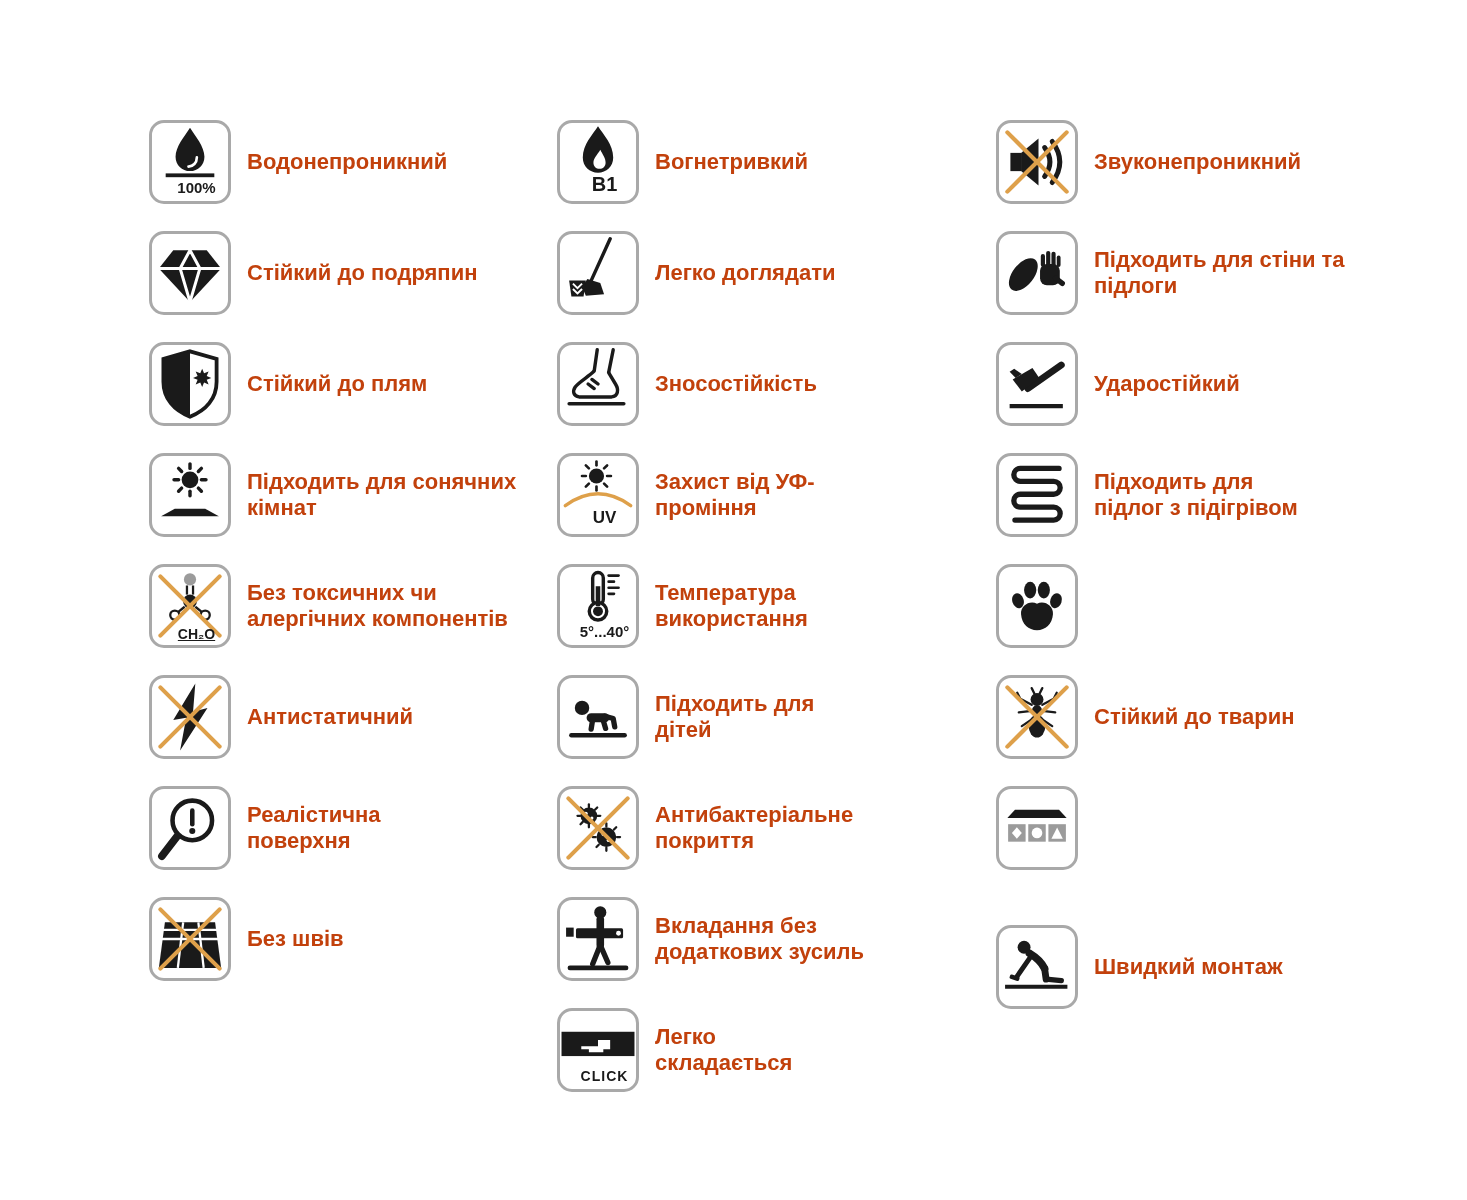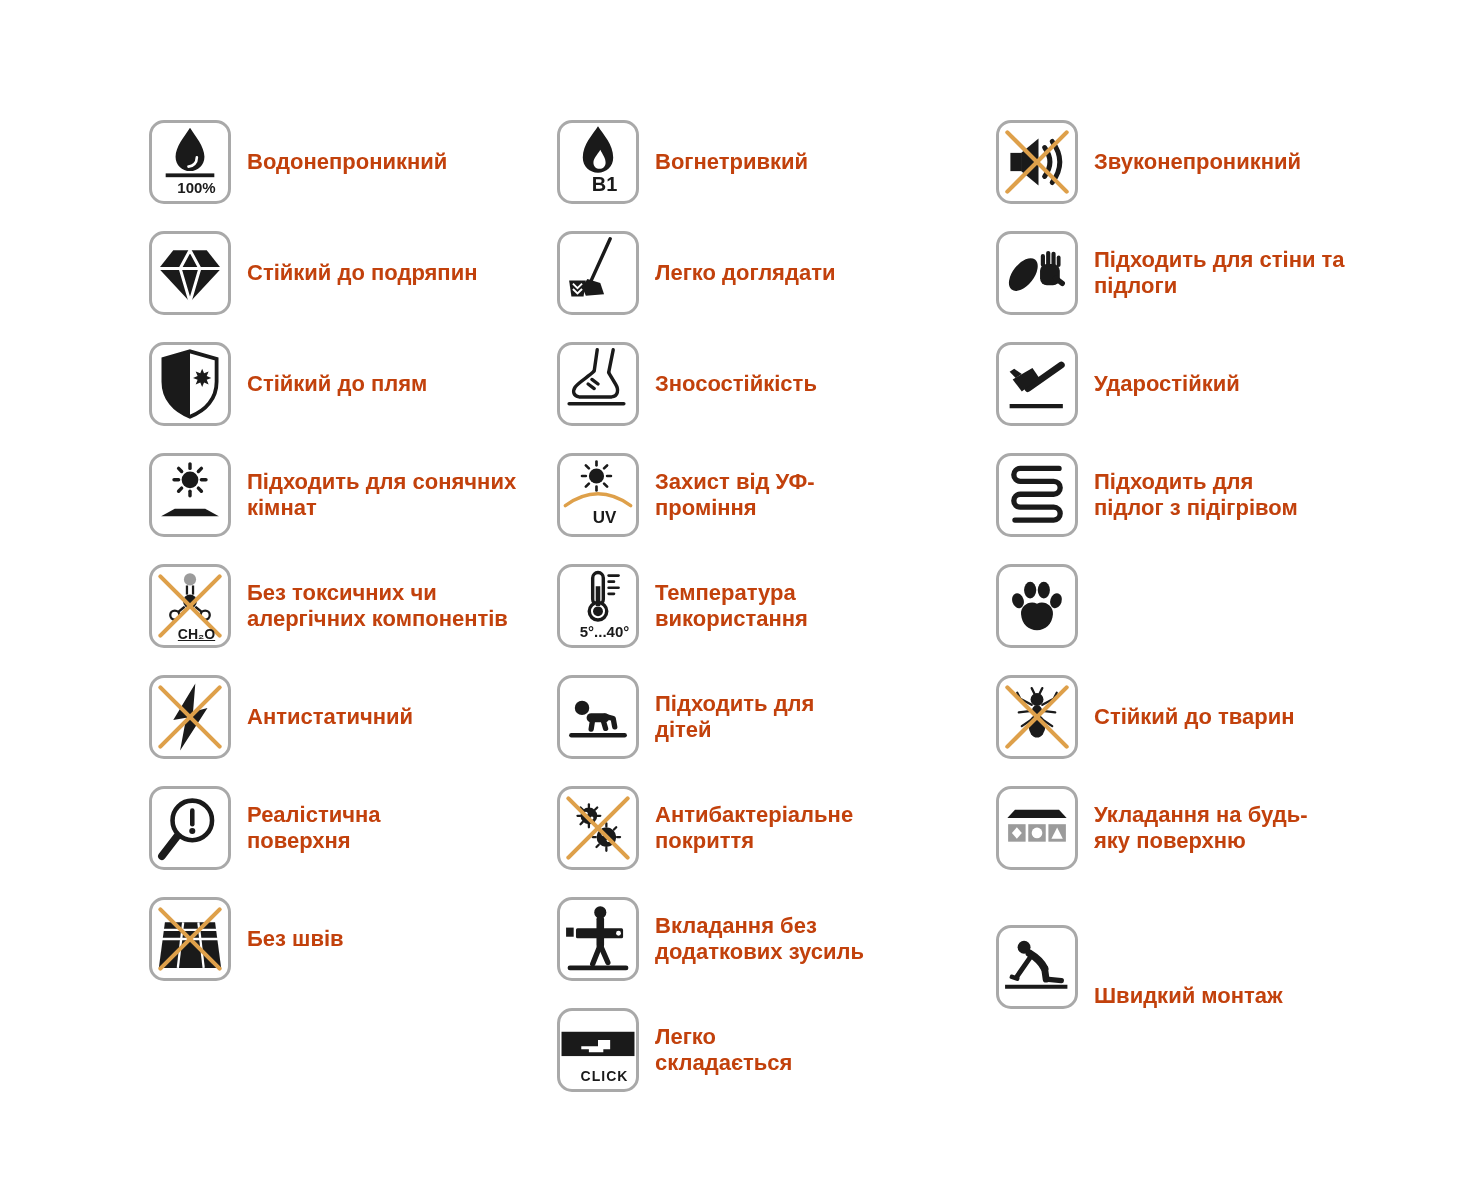--- a/index.html
+++ b/index.html
@@ -4,21 +4,21 @@
 <style>
   html,body{margin:0;padding:0;background:#fff;}
   .sheet{
     position:relative;width:1467px;height:1200px;background:#fff;overflow:hidden;
     font-family:"Liberation Sans",sans-serif;
   }
   .col{position:absolute;top:120px;display:flex;flex-direction:column;gap:27px;}
   .col-0{left:149px;}
   .col-1{left:557px;}
   .col-2{left:996px;}
-  .col-2 .item:last-child{margin-top:28px;align-items:flex-end;}
+  .col-2 .item:last-child{margin-top:28px;}
   .item{display:flex;align-items:center;gap:16px;height:84px;}
   .icon-box{
     position:relative;width:82px;height:84px;box-sizing:border-box;
     border:3px solid #a9a9a9;border-radius:15px;background:#fff;flex:0 0 auto;
   }
   .icon-box svg{position:absolute;left:0;top:0;width:100%;height:100%;}
   .icon-text{
     position:absolute;left:13px;right:0;bottom:5px;text-align:center;
     color:#1a1a1a;font-weight:700;font-size:15px;line-height:1;white-space:nowrap;
   }
@@ -489,24 +489,20 @@
                 <rect x="38.5" y="45" width="23" height="23"></rect>
                 <rect x="65" y="45" width="23" height="23"></rect>
               </g>
               <g fill="#fff">
                 <path d="M23.5 49 L30 56.5 L23.5 64 L17 56.5 Z"></path>
                 <circle cx="50" cy="56.5" r="7"></circle>
                 <path d="M76.5 49.5 L84 64 L69 64 Z"></path>
               </g>
             </svg>
           </div>
-    <div class="label">
-            <span class="line">Укладання на будь-</span>
-            <span class="line">яку поверхню</span>
-          </div>
   </div>
 
   <div class="item">
     <div class="icon-box">
             <svg viewBox="0 0 100 100" xmlns="http://www.w3.org/2000/svg">
               <circle cx="33" cy="24" r="8.5" fill="#1a1a1a"></circle>
               <g stroke="#1a1a1a" fill="none" stroke-linecap="round" stroke-linejoin="round">
                 <path d="M40 32 C50 38 56 44 60 52" stroke-width="10"></path>
                 <path d="M42 36 L24 62" stroke-width="6.5"></path>
                 <path d="M60 52 L62 66" stroke-width="9"></path>

